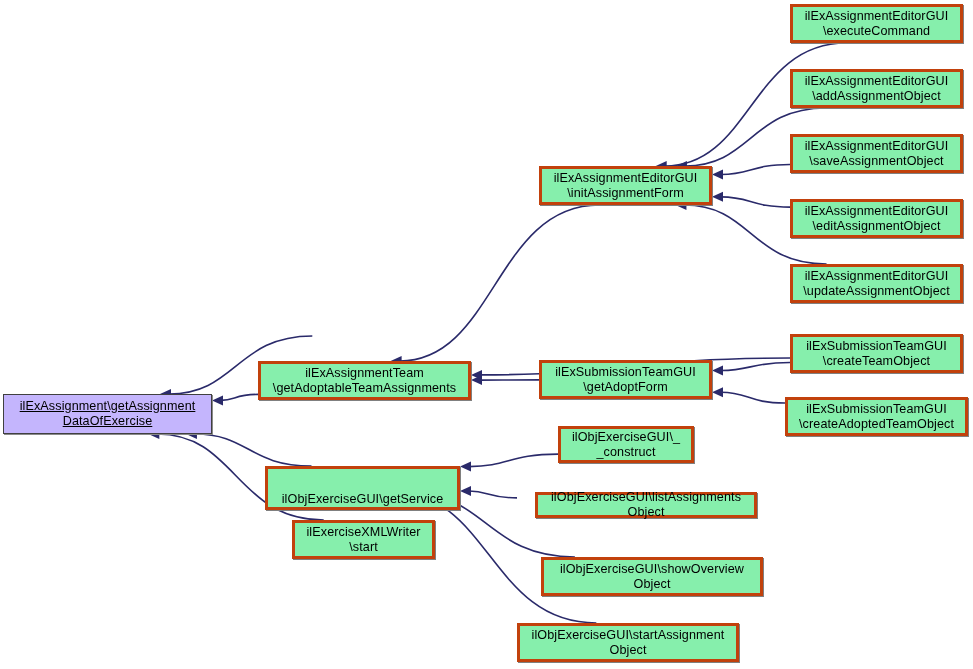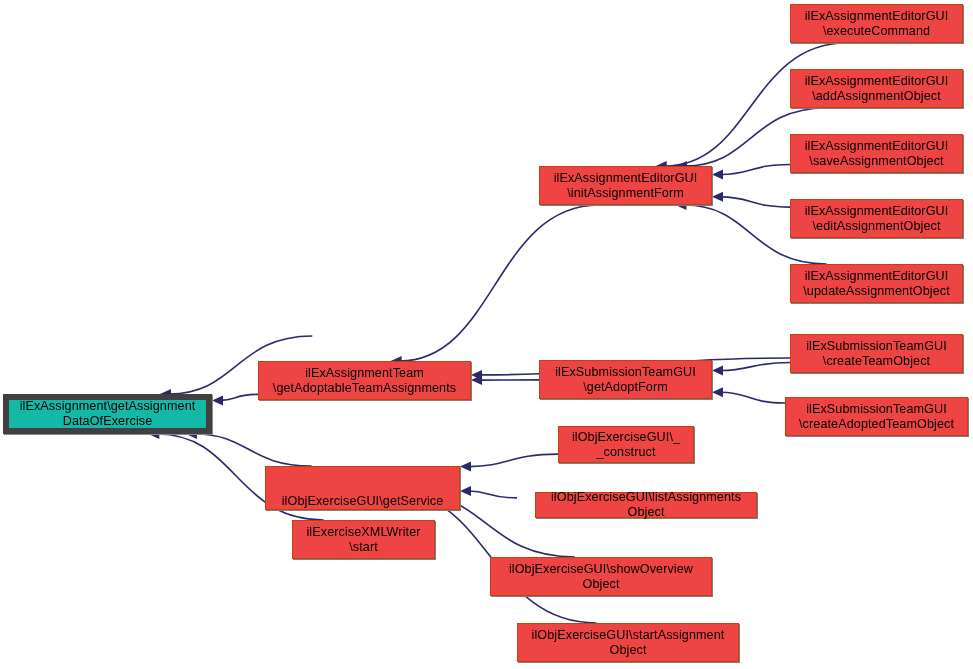--- a/index.html
+++ b/index.html
@@ -19,38 +19,39 @@
     position: absolute;
     left: 0;
     top: 0;
     width: 973px;
     height: 669px;
     pointer-events: none;
   }
   .node {
     position: absolute;
     box-sizing: border-box;
-    border: 1px solid #c2410c;
-    background: #ef4444;
+    border: 3px solid #c2410c;
+    background: #86efac;
     color: #000000;
     display: flex;
     align-items: center;
     justify-content: center;
     text-align: center;
     font-size: 12.6px;
     line-height: 15px;
     letter-spacing: 0.1px;
     white-space: pre-line;
     padding: 0 3px;
     box-shadow: 1px 1px 0 0 #808080;
   }
   .node.root {
-    background: #14b8a6;
-    border: 6px solid #404040;
+    background: #c4b5fd;
+    border: 1px solid #404040;
     box-shadow: 1px 1px 0 0 #8a8a8a;
+    text-decoration: underline;
   }
   .node-label {
     display: block;
     white-space: pre-line;
   }
 </style>
 </head>
 <body>
 
 <div id="canvas">
@@ -102,21 +103,21 @@
     <div class="node" style="left: 292px; top: 520px; width: 143px; height: 39px;"><span class="node-label">ilExerciseXMLWriter
 \start</span></div>
     <div class="node" style="left: 539px; top: 166px; width: 173px; height: 39px;"><span class="node-label">ilExAssignmentEditorGUI
 \initAssignmentForm</span></div>
     <div class="node" style="left: 539px; top: 360px; width: 173px; height: 39px;"><span class="node-label">ilExSubmissionTeamGUI
 \getAdoptForm</span></div>
     <div class="node" style="left: 558px; top: 426px; width: 136px; height: 37px;"><span class="node-label">ilObjExerciseGUI\_
 _construct</span></div>
     <div class="node" style="left: 535px; top: 492px; width: 222px; height: 26px;"><span class="node-label">ilObjExerciseGUI\listAssignments
 Object</span></div>
-    <div class="node" style="left: 490px; top: 557px; width: 222px; height: 39px;"><span class="node-label">ilObjExerciseGUI\showOverview
+    <div class="node" style="left: 541px; top: 557px; width: 222px; height: 39px;"><span class="node-label">ilObjExerciseGUI\showOverview
 Object</span></div>
     <div class="node" style="left: 517px; top: 623px; width: 222px; height: 39px; justify-content: center;"><span class="node-label">ilObjExerciseGUI\startAssignment
 Object</span></div>
     <div class="node" style="left: 790px; top: 4px; width: 173px; height: 39px;"><span class="node-label">ilExAssignmentEditorGUI
 \executeCommand</span></div>
     <div class="node" style="left: 790px; top: 69px; width: 173px; height: 39px;"><span class="node-label">ilExAssignmentEditorGUI
 \addAssignmentObject</span></div>
     <div class="node" style="left: 790px; top: 134px; width: 173px; height: 39px;"><span class="node-label">ilExAssignmentEditorGUI
 \saveAssignmentObject</span></div>
     <div class="node" style="left: 790px; top: 199px; width: 173px; height: 39px;"><span class="node-label">ilExAssignmentEditorGUI

